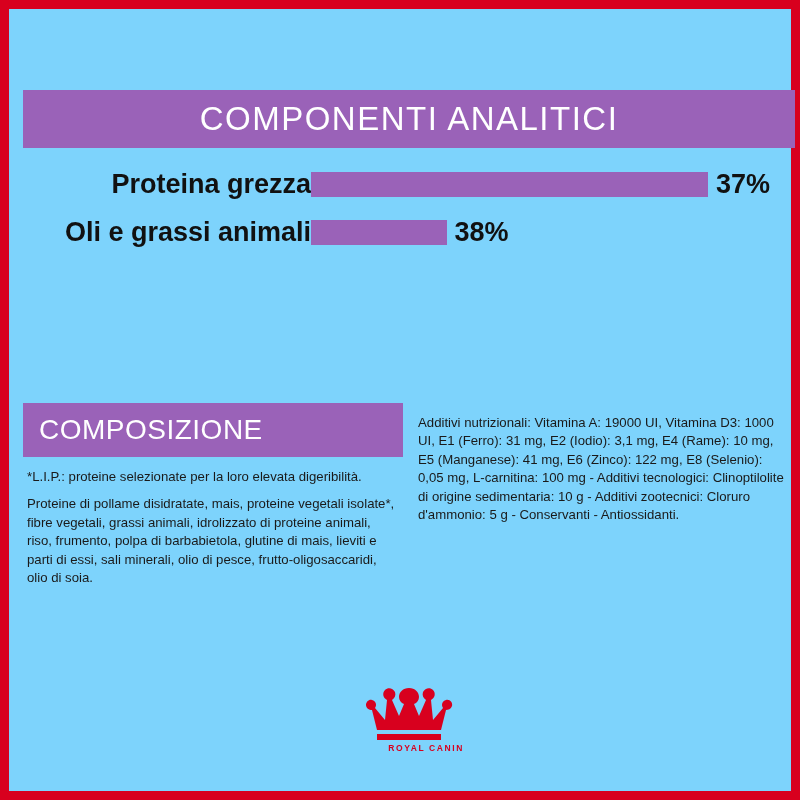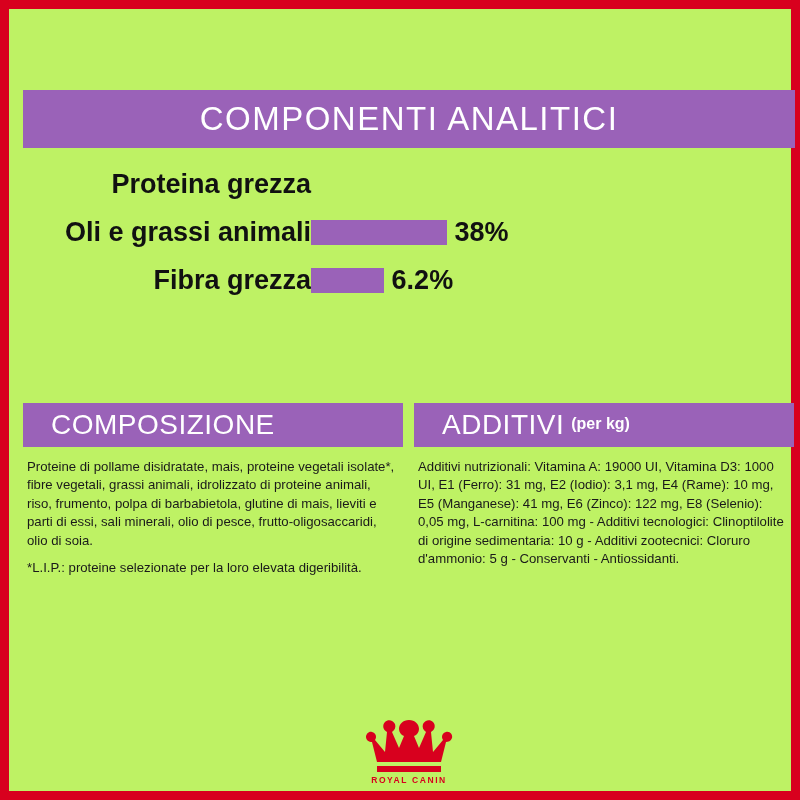--- a/index.html
+++ b/index.html
@@ -14,21 +14,21 @@
     overflow: hidden;
     position: relative;
   }
   .page {
     position: absolute;
     left: 0; top: 0;
     width: 800px;
     height: 800px;
     box-sizing: border-box;
     border: 9px solid #d8001e;
-    background: #bef264;
+    background: #7dd3fc;
   }
   .inner {
     position: absolute;
     left: 9px;
     top: 9px;
     width: 782px;
     height: 782px;
   }
 
   
@@ -98,24 +98,24 @@
     top: 385px;
     width: 772px;
     display: flex;
     gap: 11px;
   }
   .panel {
     width: 380px;
   }
   .panel-head {
     background: #9a62b8;
-    height: 44px;
-    display: flex;
-    align-items: center;
-    padding-left: 28px;
+    height: 54px;
+    display: flex;
+    align-items: center;
+    padding-left: 16px;
     box-sizing: border-box;
   }
   .panel-title {
     color: #ffffff;
     font-size: 28px;
     letter-spacing: 0.5px;
   }
   .panel-sub {
     color: #ffffff;
     font-size: 16px;
@@ -132,23 +132,23 @@
   }
   .panel-body p {
     margin: 0 0 9px 0;
   }
 
   
   .logo {
     position: absolute;
     left: 50%;
     transform: translateX(-50%);
-    top: 700px;
+    top: 668px;
     width: 110px;
-    text-align: center;
+    text-align: right;
   }
   .crown {
     width: 92px;
     height: 56px;
     margin: 0 auto;
     display: block;
   }
   .logo-text {
     color: #d8001e;
     font-size: 8.5px;
@@ -164,58 +164,51 @@
   <div class="inner">
 
     <div class="banner">
       <div class="banner-title">COMPONENTI ANALITICI</div>
     </div>
 
     <div class="bars">
 
       <div class="bar-row">
         <div class="bar-label">Proteina grezza</div>
+        <div class="bar-track">
+          <div class="bar-fill" style="width:82%"></div>
+          <div class="bar-value">37%</div>
+        </div>
       </div>
 
       <div class="bar-row">
         <div class="bar-label">Oli e grassi animali</div>
         <div class="bar-track">
           <div class="bar-fill" style="width:28%"></div>
           <div class="bar-value">38%</div>
         </div>
       </div>
 
-      <div class="bar-row">
-        <div class="bar-label">Fibra grezza</div>
-        <div class="bar-track">
-          <div class="bar-fill" style="width:15%"></div>
-          <div class="bar-value">6.2%</div>
-        </div>
-      </div>
 
 
     </div>
 
     <div class="panels">
 
       <div class="panel">
         <div class="panel-head">
           <span class="panel-title">COMPOSIZIONE</span>
         </div>
         <div class="panel-body">
+          <p>*L.I.P.: proteine selezionate per la loro elevata digeribilità.</p>
           <p>Proteine di pollame disidratate, mais, proteine vegetali isolate*, fibre vegetali, grassi animali, idrolizzato di proteine animali, riso, frumento, polpa di barbabietola, glutine di mais, lieviti e parti di essi, sali minerali, olio di pesce, frutto-oligosaccaridi, olio di soia.</p>
-          <p>*L.I.P.: proteine selezionate per la loro elevata digeribilità.</p>
         </div>
       </div>
 
       <div class="panel">
-        <div class="panel-head">
-          <span class="panel-title">ADDITIVI</span>
-          <span class="panel-sub">(per kg)</span>
-        </div>
         <div class="panel-body">
           <p>Additivi nutrizionali: Vitamina A: 19000 UI, Vitamina D3: 1000 UI, E1 (Ferro): 31 mg, E2 (Iodio): 3,1 mg, E4 (Rame): 10 mg, E5 (Manganese): 41 mg, E6 (Zinco): 122 mg, E8 (Selenio): 0,05 mg, L-carnitina: 100 mg - Additivi tecnologici: Clinoptilolite di origine sedimentaria: 10 g - Additivi zootecnici: Cloruro d'ammonio: 5 g - Conservanti - Antiossidanti.</p>
         </div>
       </div>
 
     </div>
 
     <div class="logo">
       <svg class="crown" viewBox="0 0 92 56">
         <g fill="#d8001e">

